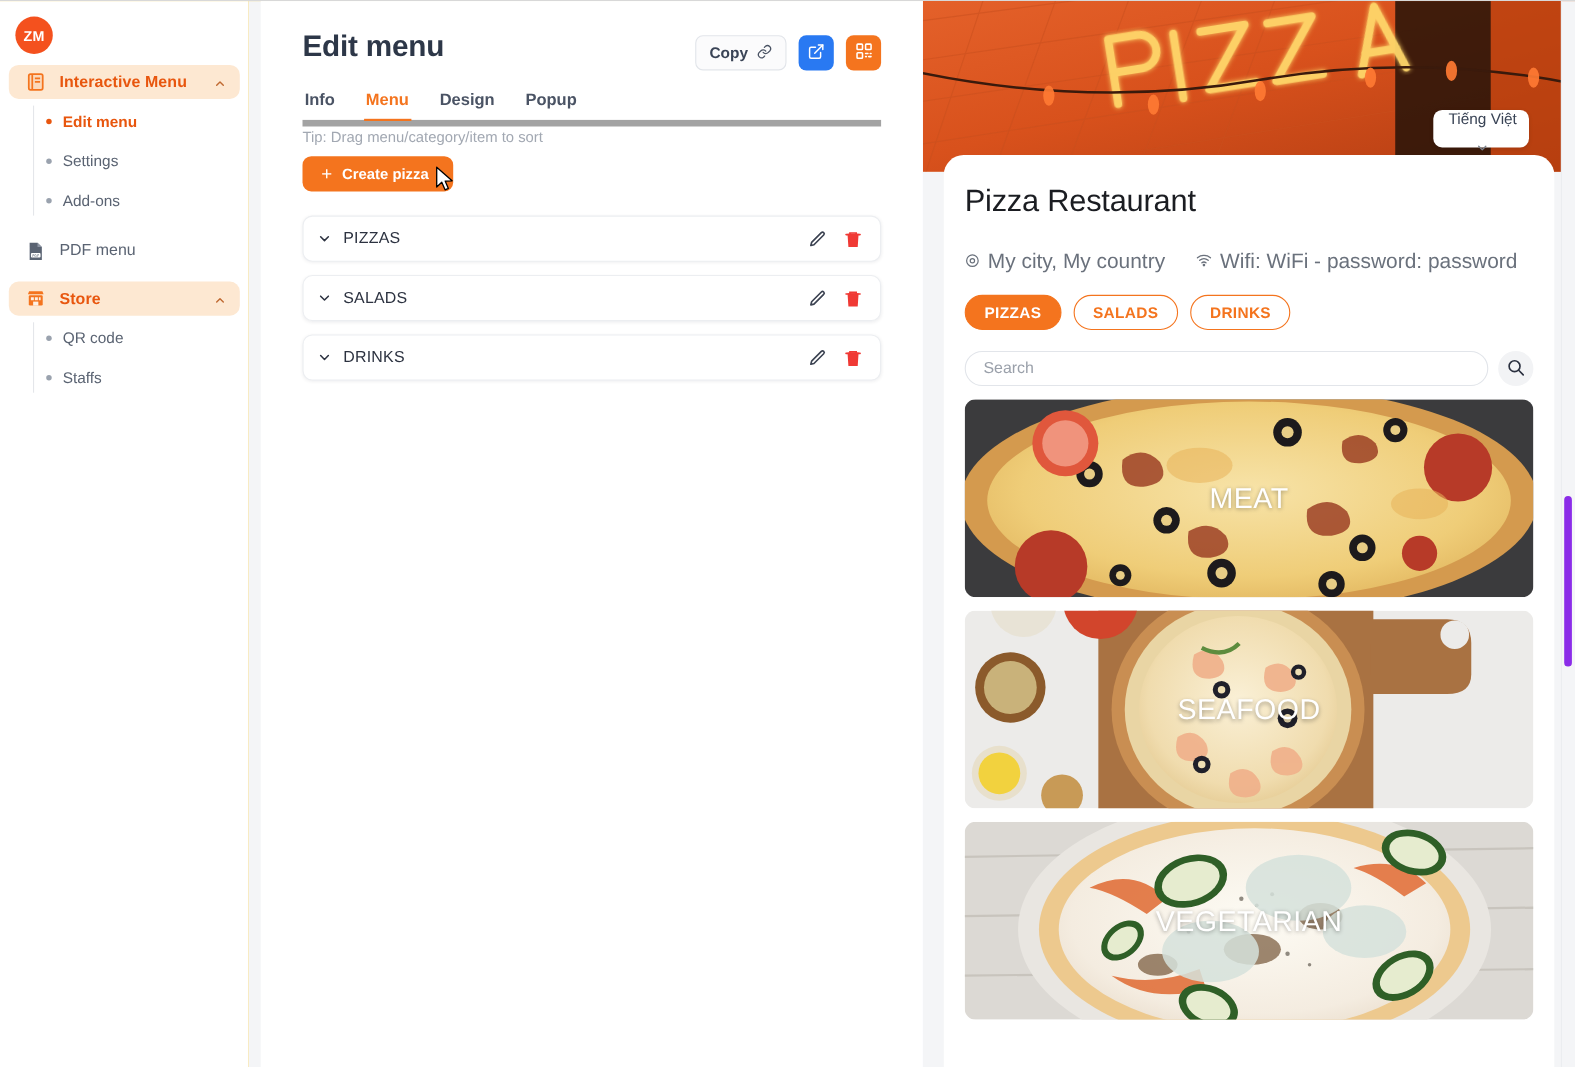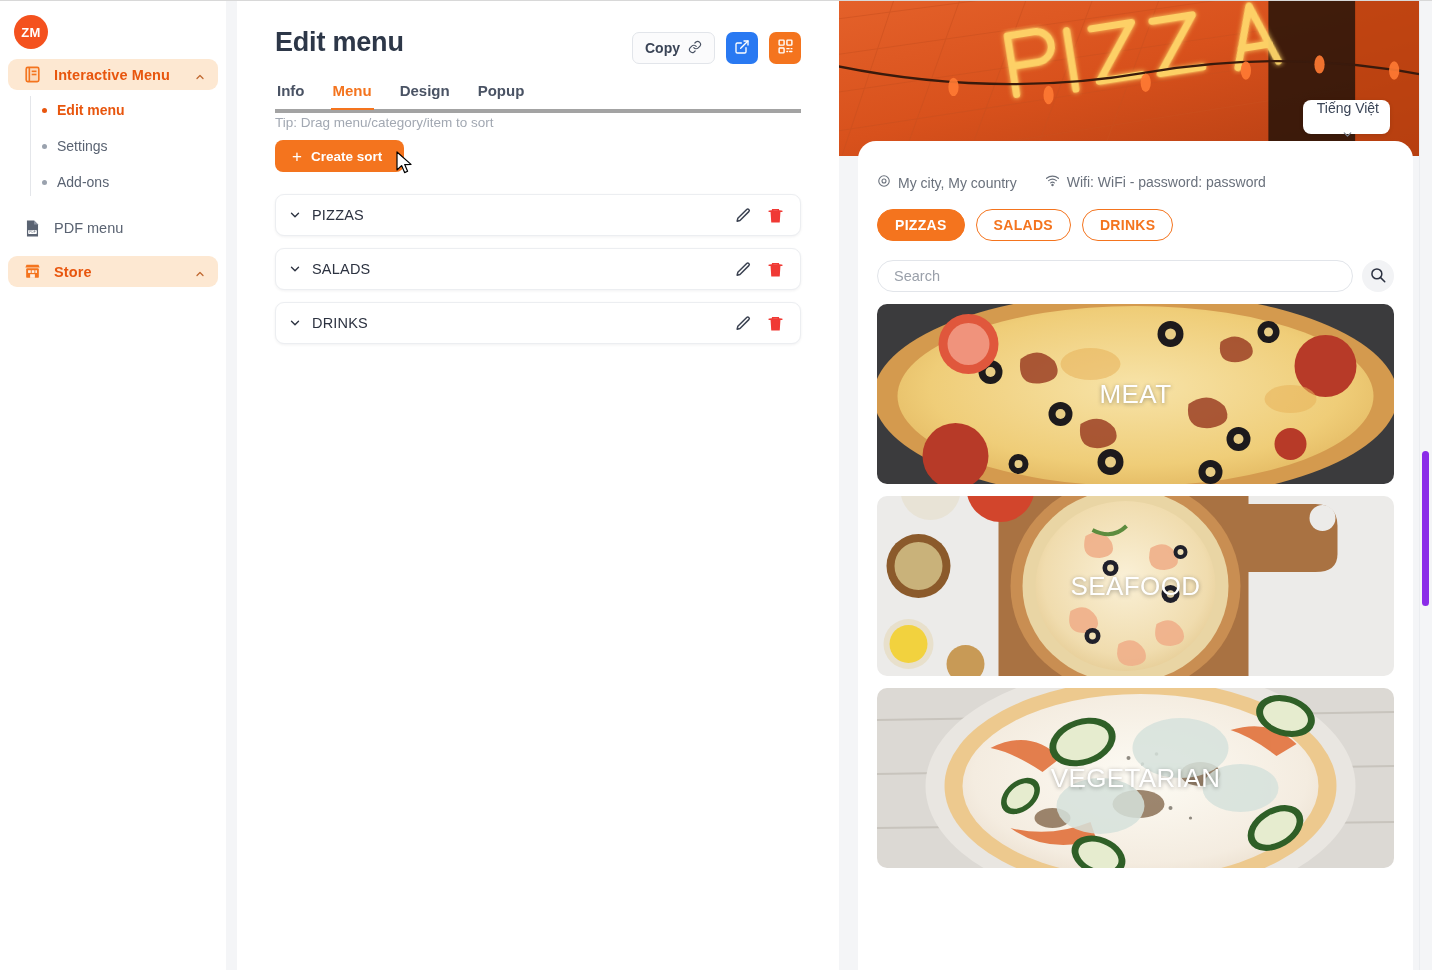--- a/index.html
+++ b/index.html
@@ -140,21 +140,21 @@
     display: flex; align-items: center; justify-content: center;
     cursor: pointer;
     border: none;
   }
   .sq-blue { background: #2979f2; }
   .sq-orange { background: #f4741e; }
 
   .tabs {
     display: flex; gap: 24px;
     margin-top: 14px;
-    border-bottom: 4px solid #a3a3a3;
+    border-bottom: 6px solid #a3a3a3;
     align-items: flex-end;
   }
   .tab {
     font-size: 15px; font-weight: 700;
     color: #4a5364;
     padding: 4px 2px 9px 2px;
     cursor: pointer;
     border-bottom: 2.5px solid transparent;
     margin-bottom: -1px;
   }
@@ -227,23 +227,23 @@
   .sheet {
     position: absolute;
     left: 19px; right: 19px; top: 140px; bottom: 0;
     background: #fff;
     border-radius: 18px 18px 0 0;
     padding: 26px 19px 0 19px;
     overflow: hidden;
   }
   .rest-name { font-size: 28px; color: #1b1d22; font-weight: 400; letter-spacing: -.2px;}
   .meta-row {
-    margin-top: 6px;
-    display: flex; align-items: flex-end; gap: 10px;
-    font-size: 14px; color: #6a717c;
+    margin-top: 29px;
+    display: flex; align-items: flex-start; gap: 10px;
+    font-size: 19px; color: #6a717c;
   }
   .meta-item { display: flex; align-items: center; gap: 7px; }
   .desc { margin-top: 13px; font-size: 14px; color: #4d545e; }
 
   .pill-row { margin-top: 18px; display: flex; gap: 11px; }
   .pill {
     height: 32px;
     padding: 0 17px;
     border-radius: 17px;
     display: flex; align-items: center;
@@ -380,20 +380,30 @@
           </svg>
         </span>
         <span class="gl">Store</span>
         <span class="chev">
           <svg width="12" height="12" viewBox="0 0 24 24" fill="none" stroke="currentColor" stroke-width="2.6" stroke-linecap="round" stroke-linejoin="round">
               <polyline points="18 15 12 9 6 15"></polyline>
             </svg>
         </span>
       </div>
 
+      <div class="nav-sub">
+        <div class="nav-sub-item">
+          <span class="dot"></span>
+          <span>QR code</span>
+        </div>
+        <div class="nav-sub-item">
+          <span class="dot"></span>
+          <span>Staffs</span>
+        </div>
+      </div>
 
     </nav>
   </aside>
 
   <div class="main-col">
 
     <section class="editor">
 
       <div class="ed-head">
         <h1 class="page-title">Edit menu</h1>
@@ -436,21 +446,21 @@
         <div class="tab">Info</div>
         <div class="tab active">Menu</div>
         <div class="tab">Design</div>
         <div class="tab">Popup</div>
       </div>
 
       <div class="tip">Tip: Drag menu/category/item to sort</div>
 
       <button class="btn-create">
         <span class="plus">+</span>
-        <span>Create sort</span>
+        <span>Create pizza</span>
       </button>
 
       <div class="menu-list">
 
         <div class="menu-row">
           <span class="rchev">
             <svg width="14" height="14" viewBox="0 0 24 24" fill="none" stroke="currentColor" stroke-width="2.4" stroke-linecap="round" stroke-linejoin="round">
                 <polyline points="6 9 12 15 18 9"></polyline>
               </svg>
           </span>
@@ -561,20 +571,21 @@
           <span>Tiếng Việt</span>
           <span>
             <svg width="13" height="13" viewBox="0 0 24 24" fill="none" stroke="#7b828d" stroke-width="2.2" stroke-linecap="round" stroke-linejoin="round">
                 <polyline points="6 9 12 15 18 9"></polyline>
               </svg>
           </span>
         </div>
       </div>
 
       <div class="sheet">
+        <div class="rest-name">Pizza Restaurant</div>
 
         <div class="meta-row">
           <span class="meta-item">
             <span>
               <svg width="14" height="14" viewBox="0 0 24 24" fill="none" stroke="#6a717c" stroke-width="1.9">
                 <circle cx="12" cy="12" r="9"></circle>
                   <circle cx="12" cy="12" r="3.4"></circle>
               </svg>
             </span>
             <span>My city, My country</span>

